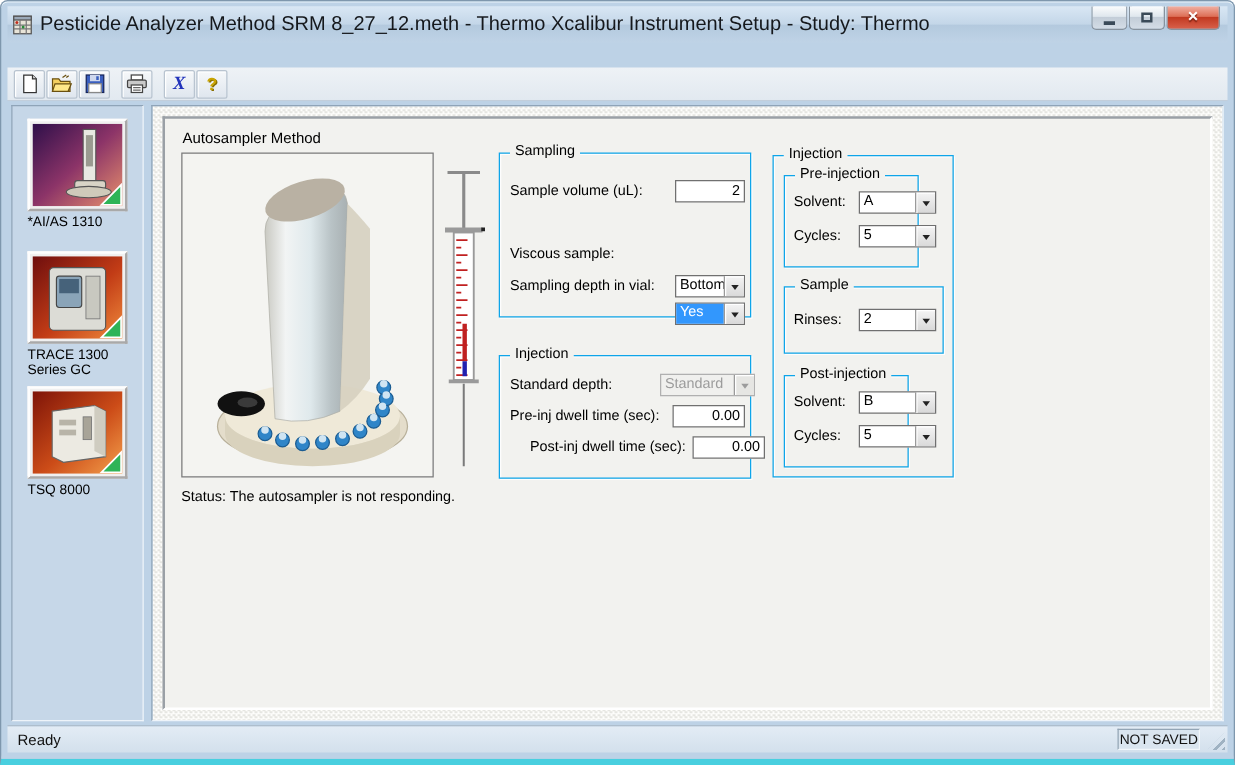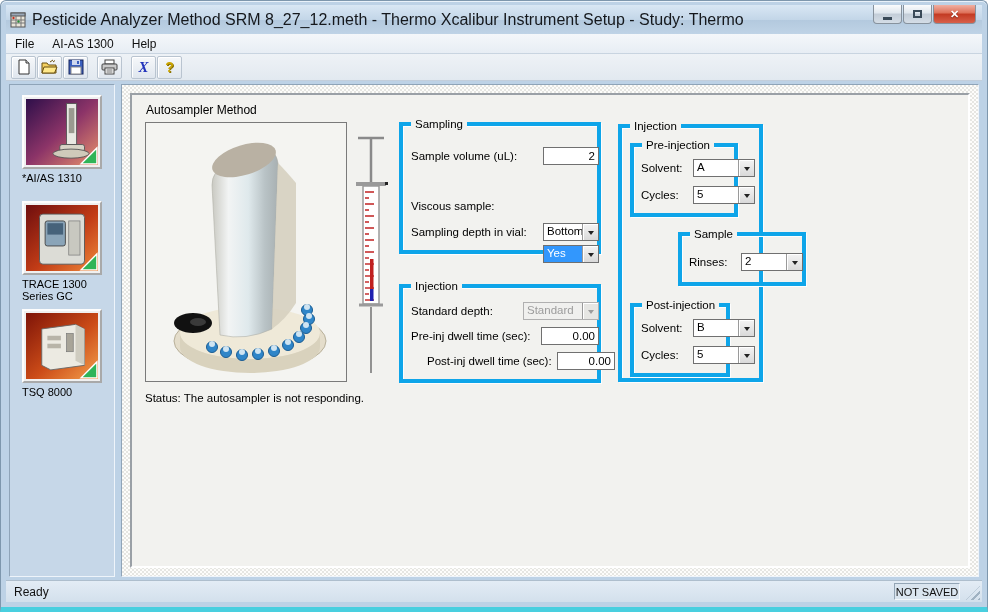--- a/index.html
+++ b/index.html
@@ -58,21 +58,21 @@
     background-image:conic-gradient(#e6e6e2 25%, #fdfdfb 0 50%, #e6e6e2 0 75%, #fdfdfb 0);
     background-size:4px 4px; padding:8px; }
   #innerpanel { position:relative; width:100%; height:100%; background:#f2f2ef;
     border:2px solid; border-color:#9aa0a6 #ffffff #ffffff #9aa0a6; }
   .section-title { position:absolute; left:14px; top:8px; font-size:12px; color:#000; }
   #device-image { position:absolute; left:13px; top:27px; width:202px; height:260px;
     border:1px solid #7a7a7a; background:#f4f4f1; }
   #status-line { position:absolute; left:13px; top:297px; font-size:11.5px; color:#000; }
   #syringe { position:absolute; left:219px; top:36px; width:40px; height:246px; }
   
-  .groupbox { position:absolute; border:4px solid #0ea5e9; box-shadow:1px 1px 0 #fdfdfd, inset 1px 1px 0 #fdfdfd;padding-left:48px; }
+  .groupbox { position:absolute; border:1px solid #0ea5e9; box-shadow:1px 1px 0 #fdfdfd, inset 1px 1px 0 #fdfdfd;padding-left:48px; }
   .groupbox > .gb-title { position:absolute; top:-8px; left:8px; background:#f2f2ef; padding:0 4px; font-size:11.5px; color:#000; }
   .frow { position:absolute; left:8px; right:8px; height:18px; font-size:11.5px; color:#000; }
   .frow .flabel { position:absolute; left:0; top:3px; }
   .tinput { position:absolute; top:0; height:18px; border:1px solid #707070; background:#fff;
     font-family:"Liberation Sans",sans-serif; font-size:11.5px; text-align:right; padding:0 3px; color:#000; }
   .combo { position:absolute; top:0; height:18px; border:1px solid #707070; background:#fff; display:flex; }
   .combo .ctext { flex:1; font-size:11.5px; padding:1px 3px; color:#000; white-space:nowrap; overflow:hidden; }
   .combo .carrow { width:16px; background:linear-gradient(#f4f4f4,#d9d9d9);
     border-left:1px solid #9a9a9a; box-shadow:inset 1px 1px 0 #fff;
     display:flex; align-items:center; justify-content:center; }
@@ -117,25 +117,20 @@
         </div>
       <div class="winbtn">
           <span class="glyph-max"></span>
         </div>
       <div class="winbtn close">
           <span class="glyph-close">✕</span>
         </div>
     </div>
   </div>
 
-  <div id="menubar">
-    <span class="menu-item">File</span>
-    <span class="menu-item">AI-AS 1300</span>
-    <span class="menu-item">Help</span>
-  </div>
 
   <div id="toolbar">
     <div class="tbtn">
       <svg width="16" height="16" viewBox="0 0 16 16">
         <path d="M3 1 h7 l3 3 v11 h-10 z" fill="#fff" stroke="#333"></path>
           <path d="M10 1 v3 h3" fill="#ddd" stroke="#333"></path>
       </svg>
     </div>
     <div class="tbtn">
       <svg width="17" height="16" viewBox="0 0 17 16">
@@ -338,21 +333,21 @@
               <span class="ctext">Bottom</span>
               <span class="carrow"></span>
             </div>
           </div>
         </div>
 
         <div class="groupbox" style="left:267px; top:189px; width:202px; height:99px;">
           <span class="gb-title">Injection</span>
           <div class="frow" style="top:14px;">
             <span class="flabel">Standard depth:</span>
-            <div class="combo disabled" style="left:112px; width:76px;justify-content:flex-end;">
+            <div class="combo disabled" style="left:120px; width:76px;justify-content:flex-end;">
               <span class="ctext">Standard</span>
               <span class="carrow"></span>
             </div>
           </div>
           <div class="frow" style="top:39px;">
             <span class="flabel">Pre-inj dwell time (sec):</span>
             <input class="tinput" style="left: 130px; width: 58px;" value="0.00">
           </div>
           <div class="frow" style="top:64px;margin-left:16px;">
             <span class="flabel">Post-inj dwell time (sec):</span>
@@ -374,21 +369,21 @@
             </div>
             <div class="frow" style="top:39px; left:7px; right:7px;">
               <span class="flabel">Cycles:</span>
               <div class="combo" style="left:52px; width:62px;">
                 <span class="ctext">5</span>
                 <span class="carrow"></span>
               </div>
             </div>
           </div>
 
-          <div class="groupbox" style="left:8px; top:104px; width:128px; height:54px;margin-left:48px;">
+          <div class="groupbox" style="left:8px; top:104px; width:128px; height:54px;">
             <span class="gb-title">Sample</span>
             <div class="frow" style="top:17px; left:7px; right:7px;">
               <span class="flabel">Rinses:</span>
               <div class="combo" style="left:52px; width:62px;">
                 <span class="ctext">2</span>
                 <span class="carrow"></span>
               </div>
             </div>
           </div>
 

